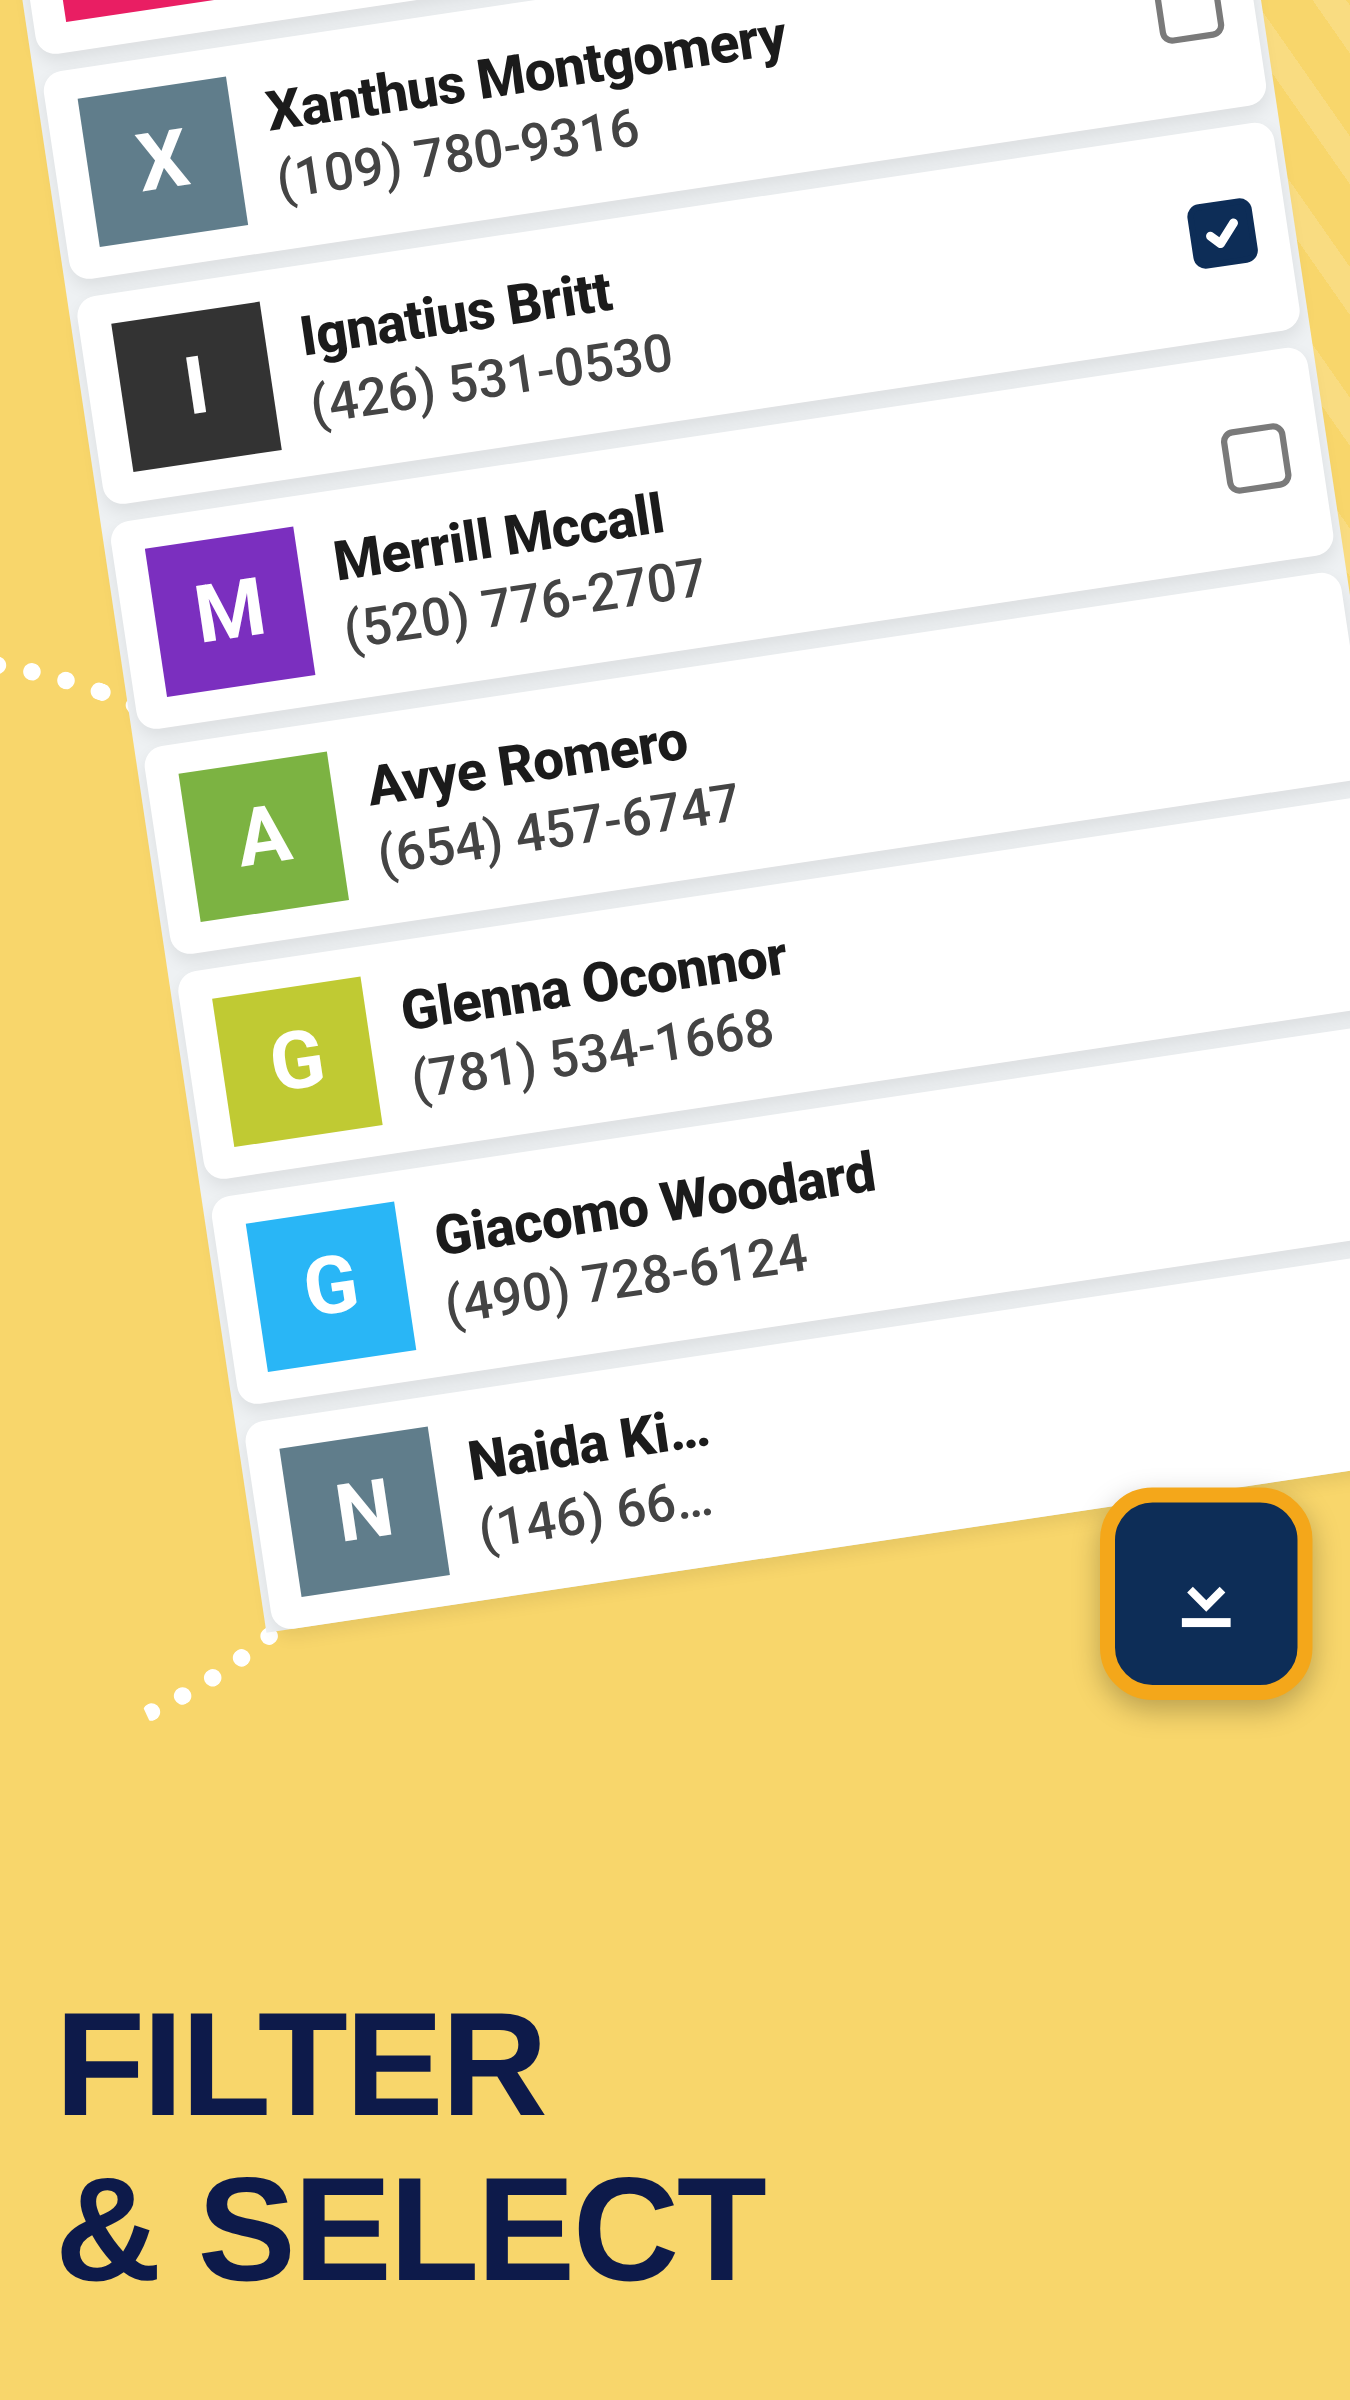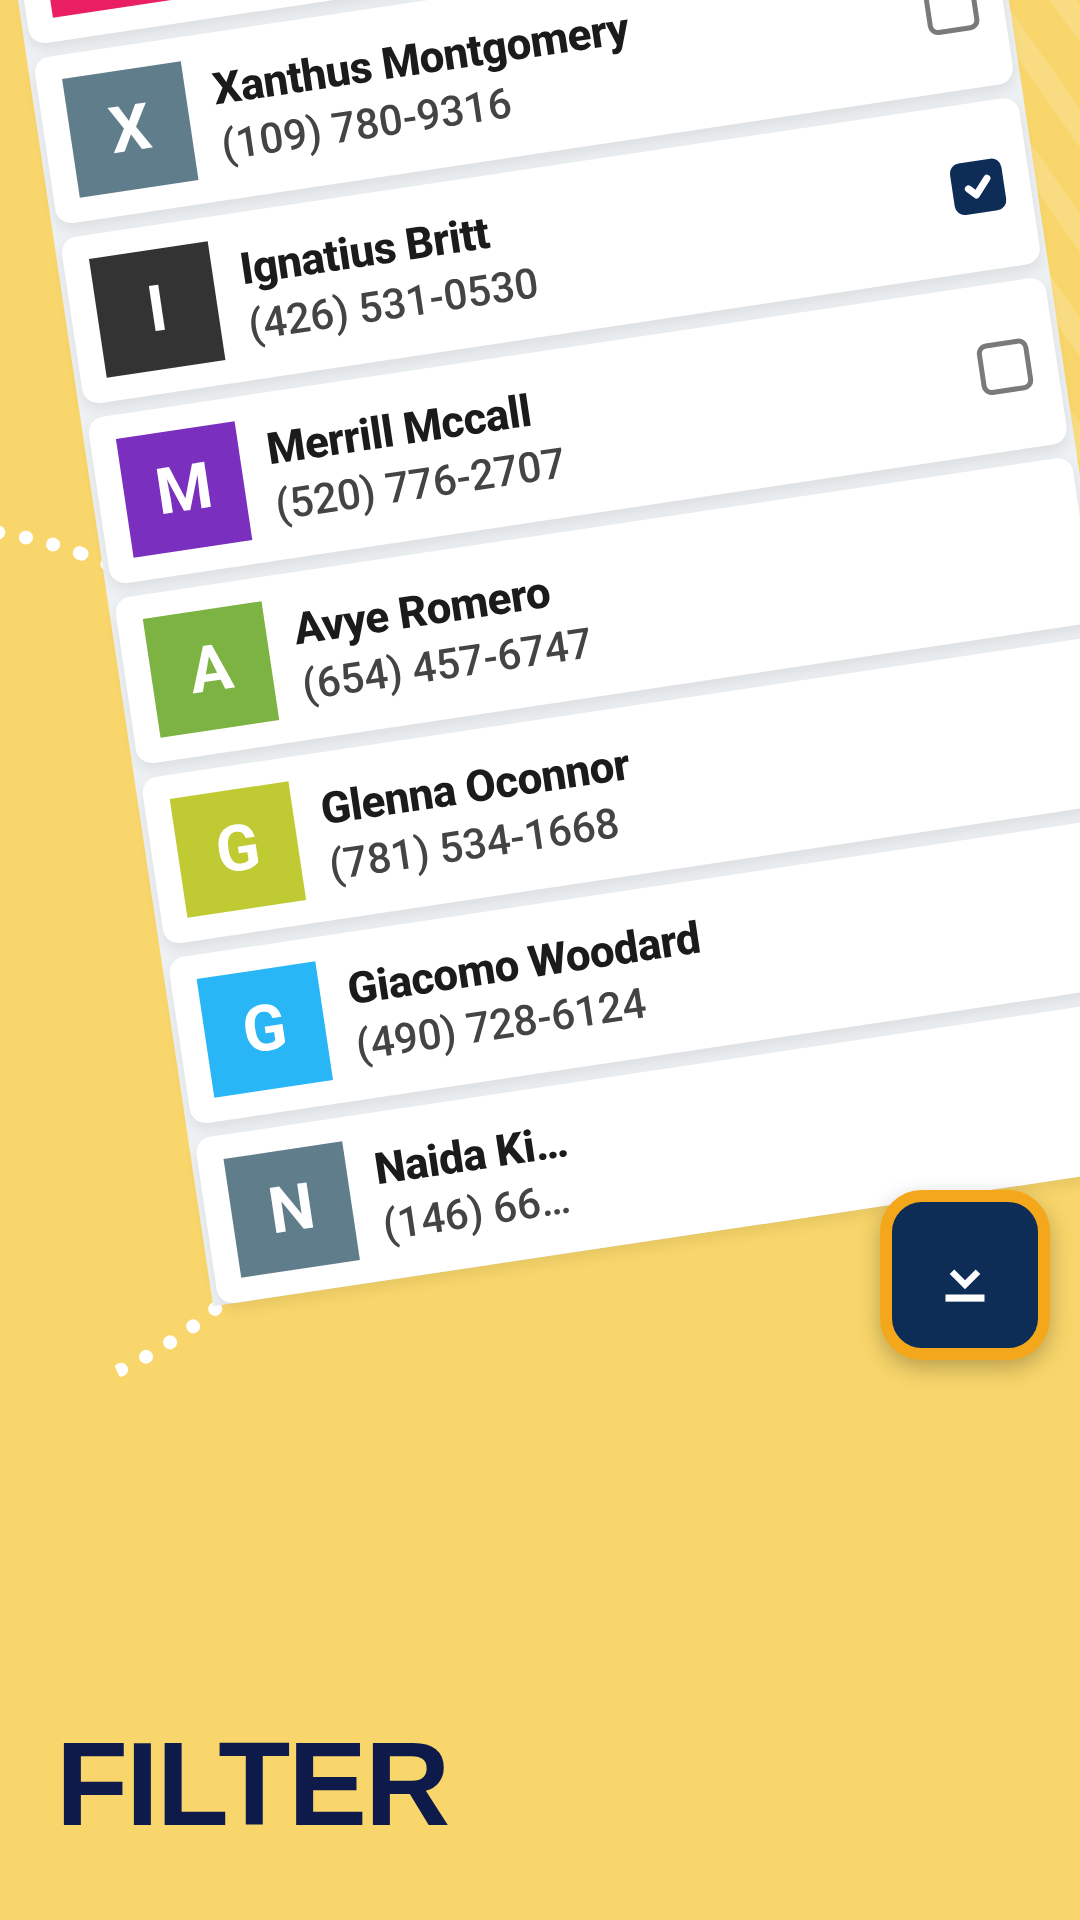--- a/index.html
+++ b/index.html
@@ -125,21 +125,21 @@
     align-items: center;
     justify-content: center;
     box-shadow: 0 8px 22px rgba(0,0,0,0.25);
   }
   .fab svg { width: 78px; height: 78px; }
   .fab svg * { fill: #fff; }
 
   
   .headline {
     position: absolute;
-    left: 56px;
+    left: 44px;
     bottom: 70px;
     color: #0d1a4a;
     font-weight: 900;
     font-size: 118px;
     line-height: 1.12;
     letter-spacing: -2px;
     font-family: Impact, "Arial Black", sans-serif;
     text-transform: uppercase;
   }
   .headline span { display: block; font-family: inherit; }
@@ -216,13 +216,14 @@
 
 <div class="fab">
   <svg viewBox="0 0 24 24">
     <path d="M12 3v10.6l3.3-3.3 1.4 1.4L12 16.4 7.3 11.7l1.4-1.4L12 13.6V3h0z"></path>
     <rect x="6" y="18" width="12" height="2.2"></rect>
   </svg>
 </div>
 
 <div class="headline">
   <span>Filter</span>
+  <span>&amp; Select</span>
 </div>
 
 </body></html>

